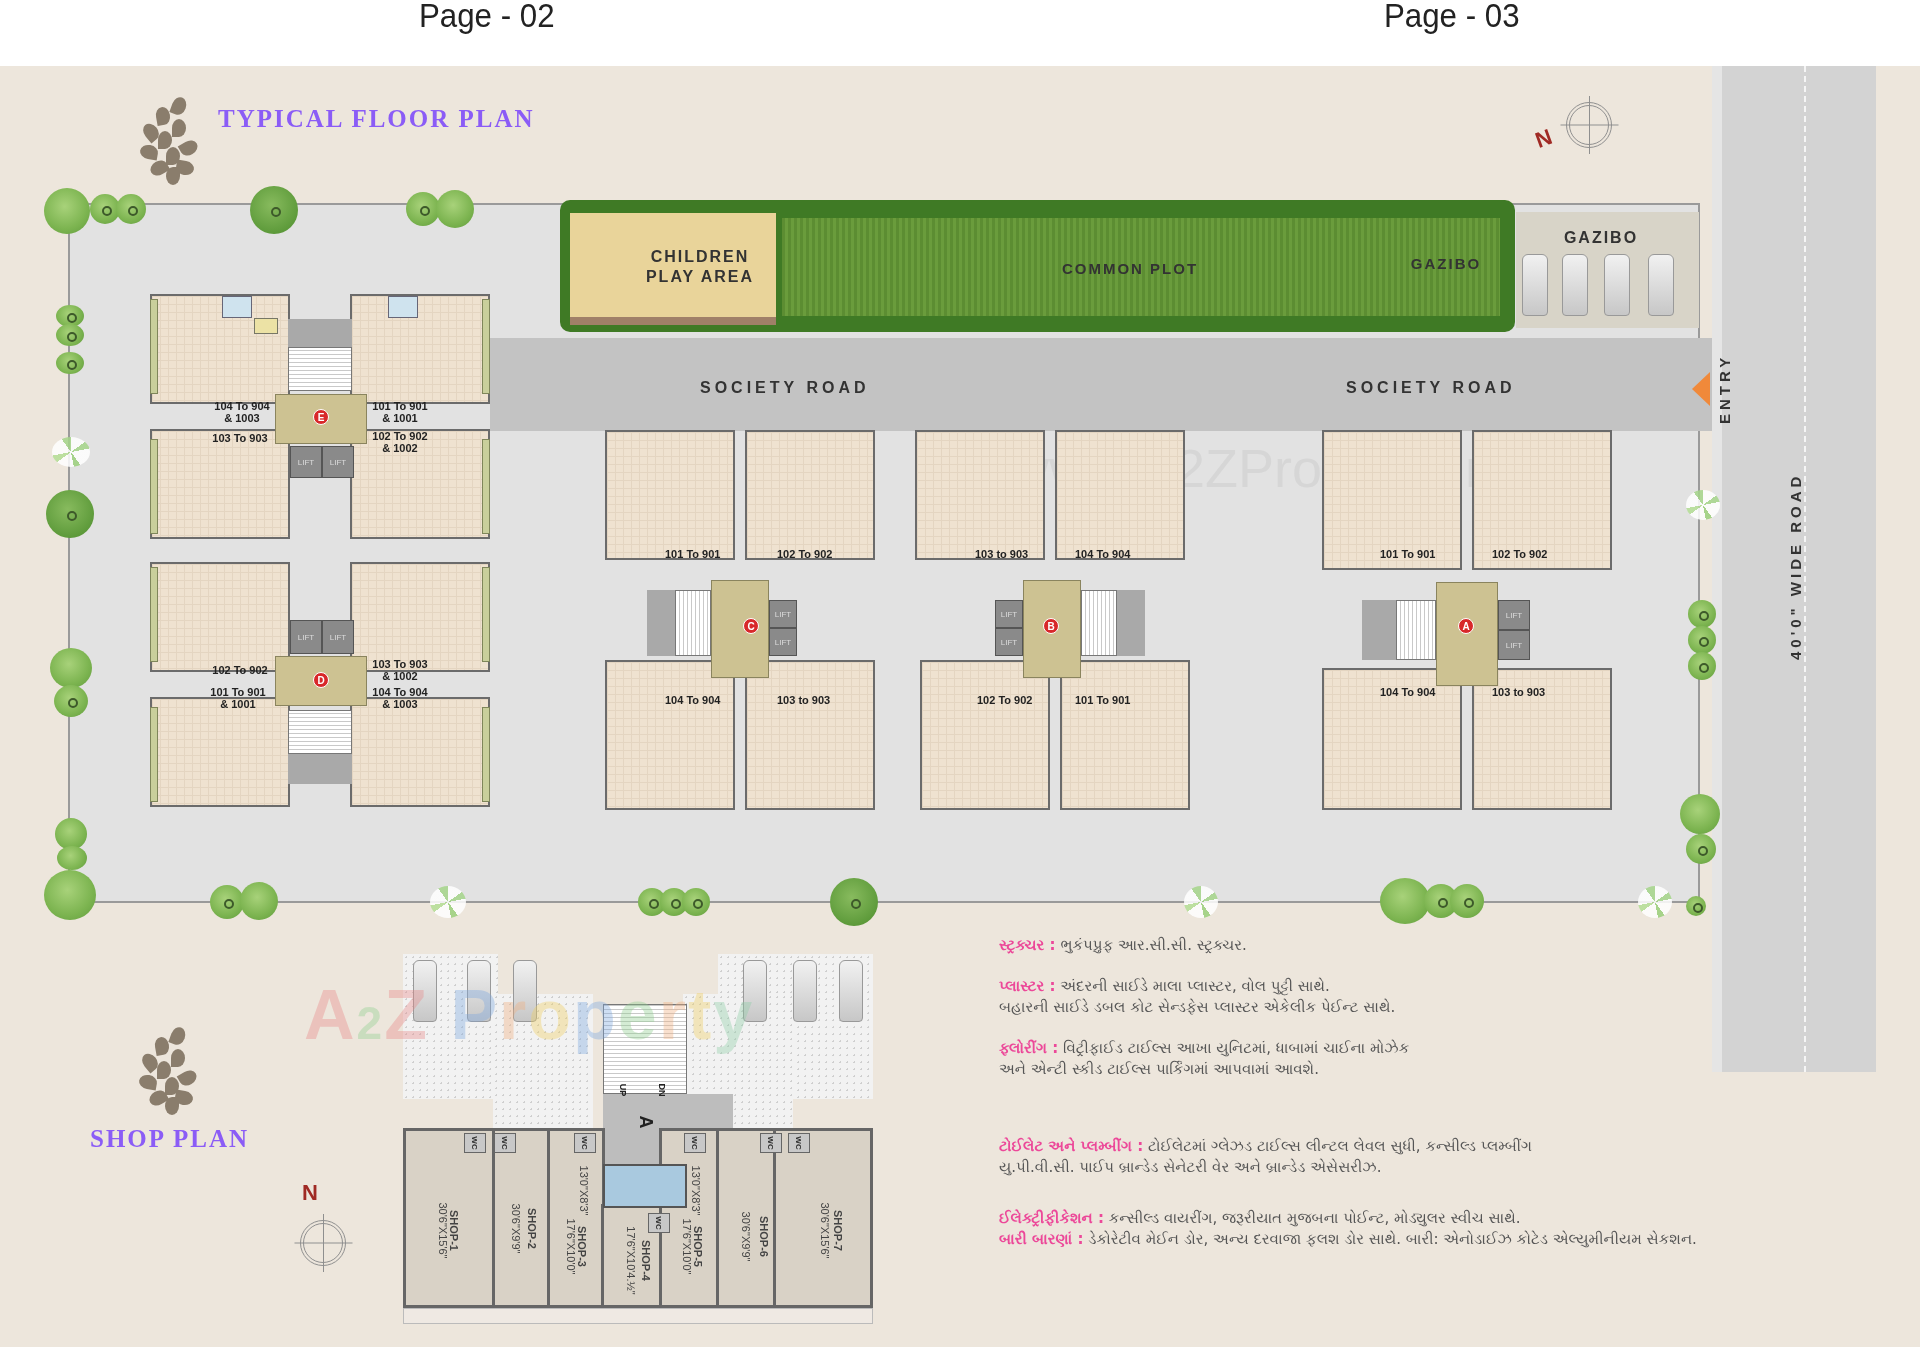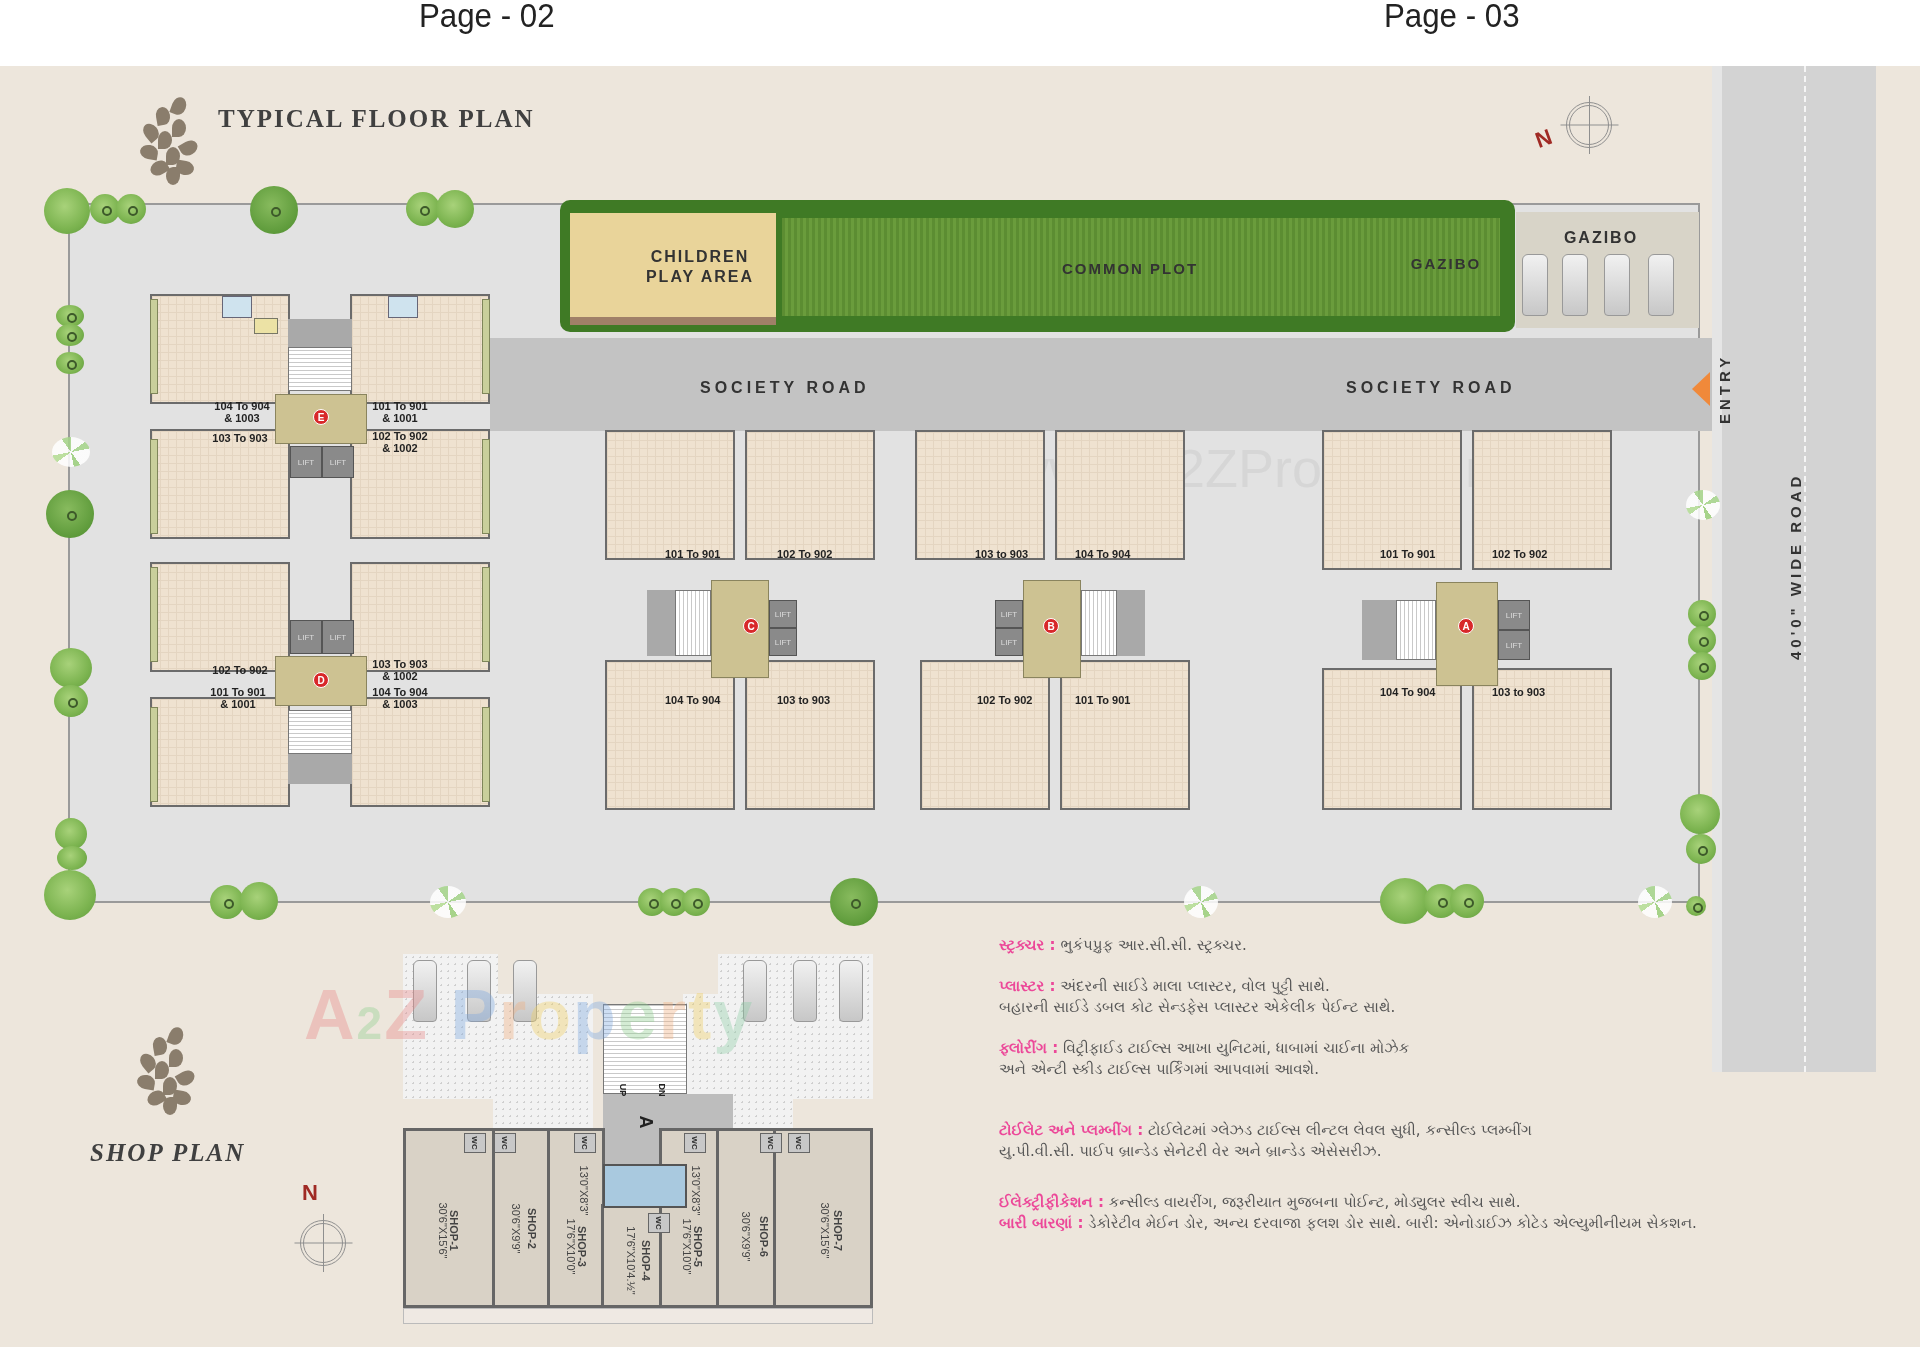--- a/index.html
+++ b/index.html
@@ -12,21 +12,21 @@
   
   .site { position: absolute; left: 68px; top: 203px; width: 1632px; height: 700px; background: #e2e2e2; border: 2px solid #9a9a9a; }
   .tree { position: absolute; border-radius: 50%; background: radial-gradient(circle at 45% 40%, #a8d27a 0%, #7cb450 60%, #5f9a3c 100%); }
   .tree.dot::after { content: ""; position: absolute; left: 50%; top: 50%; width: 6px; height: 6px; margin: -3px 0 0 -3px; border-radius: 50%; border: 2px solid #3d5a2a; }
   .tree.dark { background: radial-gradient(circle at 45% 40%, #88bb5e 0%, #5e9b3b 70%, #4c8430 100%); }
   .palm { position: absolute; border-radius: 50%; background: conic-gradient(#fff 0 15%, #a5d58a 15% 22%, #fff 22% 40%, #9bd07c 40% 47%, #fff 47% 65%, #b4de95 65% 72%, #fff 72% 90%, #a5d58a 90% 100%); opacity: .85; }
 
   .titleblock { position: absolute; display: flex; align-items: center; gap: 14px; }
   .logo { width: 66px; height: 88px; position: relative; }
   .logo span { position: absolute; width: 14px; height: 18px; background: #8a7d6c; border-radius: 50% 50% 50% 0; }
-  .section-title { font-family: "Liberation Serif", serif; font-weight: bold; color: #404040; letter-spacing: 2px; font-size: 25px; }
+  .section-title { font-family: "Liberation Serif", serif; font-weight: bold; color: #8b5cf6; letter-spacing: 2px; font-size: 25px; }
 
   .compass { position: absolute; }
   .compass .ring { position: absolute; width: 46px; height: 46px; border: 4px double #8f8f8f; border-radius: 50%; }
   .compass .ring::before, .compass .ring::after { content: ""; position: absolute; left: 50%; top: -10px; bottom: -10px; width: 1px; background: #8f8f8f; }
   .compass .ring::after { transform: rotate(90deg); }
   .compass .n { position: absolute; color: #a02a24; font-size: 22px; font-weight: bold; font-family: "Liberation Sans", sans-serif; }
 
   
   .play { position: absolute; left: 570px; top: 213px; width: 206px; height: 112px; background: #e9d49a; border-bottom: 8px solid #a08068; }
   .hedge { position: absolute; left: 560px; top: 200px; width: 955px; height: 132px; background: #3f7a25; border-radius: 10px; }
@@ -257,21 +257,21 @@
   <div class="foyer" style="left:114px;top:152px;width:62px;height:104px;"></div>
   <div class="badge" style="left:136px;top:188px;">A</div>
   <div class="lift" style="left:176px;top:170px;width:32px;height:30px;">LIFT</div>
   <div class="lift" style="left:176px;top:200px;width:32px;height:30px;">LIFT</div>
   <div class="unit" style="left:58px;top:118px;">101 To 901</div>
   <div class="unit" style="left:170px;top:118px;">102 To 902</div>
   <div class="unit" style="left:58px;top:256px;">104 To 904</div>
   <div class="unit" style="left:170px;top:256px;">103 to 903</div>
 </div>
 
-<div class="titleblock" style="left:90px; top:1025px; flex-direction:column; gap:26px;font-style:italic;">
+<div class="titleblock" style="left:90px; top:1025px; flex-direction:column; gap:12px;">
   <div class="logo">
     <span style="left:34px;top:2px;transform:rotate(20deg)"></span>
     <span style="left:18px;top:12px;transform:rotate(-10deg)"></span>
     <span style="left:34px;top:24px;"></span>
     <span style="left:6px;top:28px;transform:rotate(-40deg)"></span>
     <span style="left:20px;top:36px;"></span>
     <span style="left:44px;top:44px;transform:rotate(60deg)"></span>
     <span style="left:4px;top:48px;transform:rotate(-80deg)"></span>
     <span style="left:28px;top:52px;"></span>
     <span style="left:14px;top:64px;transform:rotate(-120deg)"></span>
@@ -348,21 +348,21 @@
 <div class="amen">
   <div class="item" style="margin-bottom:20px;">
     <b>સ્ટ્રક્ચર :</b>
     <span>ભુકંપપ્રુફ આર.સી.સી. સ્ટ્રક્ચર.</span>
   </div>
   <div class="item" style="margin-bottom:20px;">
     <b>પ્લાસ્ટર :</b>
     <span>અંદરની સાઈડે માલા પ્લાસ્ટર, વોલ પુટ્ટી સાથે.</span><br>
     <span>બહારની સાઈડે ડબલ કોટ સેન્ડફેસ પ્લાસ્ટર એકેલીક પેઈન્ટ સાથે.</span>
   </div>
-  <div class="item" style="margin-bottom:40px;">
+  <div class="item" style="margin-bottom:56px;">
     <b>ફ્લોરીંગ :</b>
     <span>વિટ્રીફાઈડ ટાઈલ્સ આખા યુનિટમાં, ધાબામાં ચાઈના મોઝેક</span><br>
     <span>અને એન્ટી સ્કીડ ટાઈલ્સ પાર્કિંગમાં આપવામાં આવશે.</span>
   </div>
   <div class="item" style="margin-bottom:30px;">
     <b>ટોઈલેટ અને પ્લમ્બીંગ :</b>
     <span>ટોઈલેટમાં ગ્લેઝડ ટાઈલ્સ લીન્ટલ લેવલ સુધી, કન્સીલ્ડ પ્લમ્બીંગ</span><br>
     <span>યુ.પી.વી.સી. પાઈપ બ્રાન્ડેડ સેનેટરી વેર અને બ્રાન્ડેડ એસેસરીઝ.</span>
   </div>
   <div class="item">

